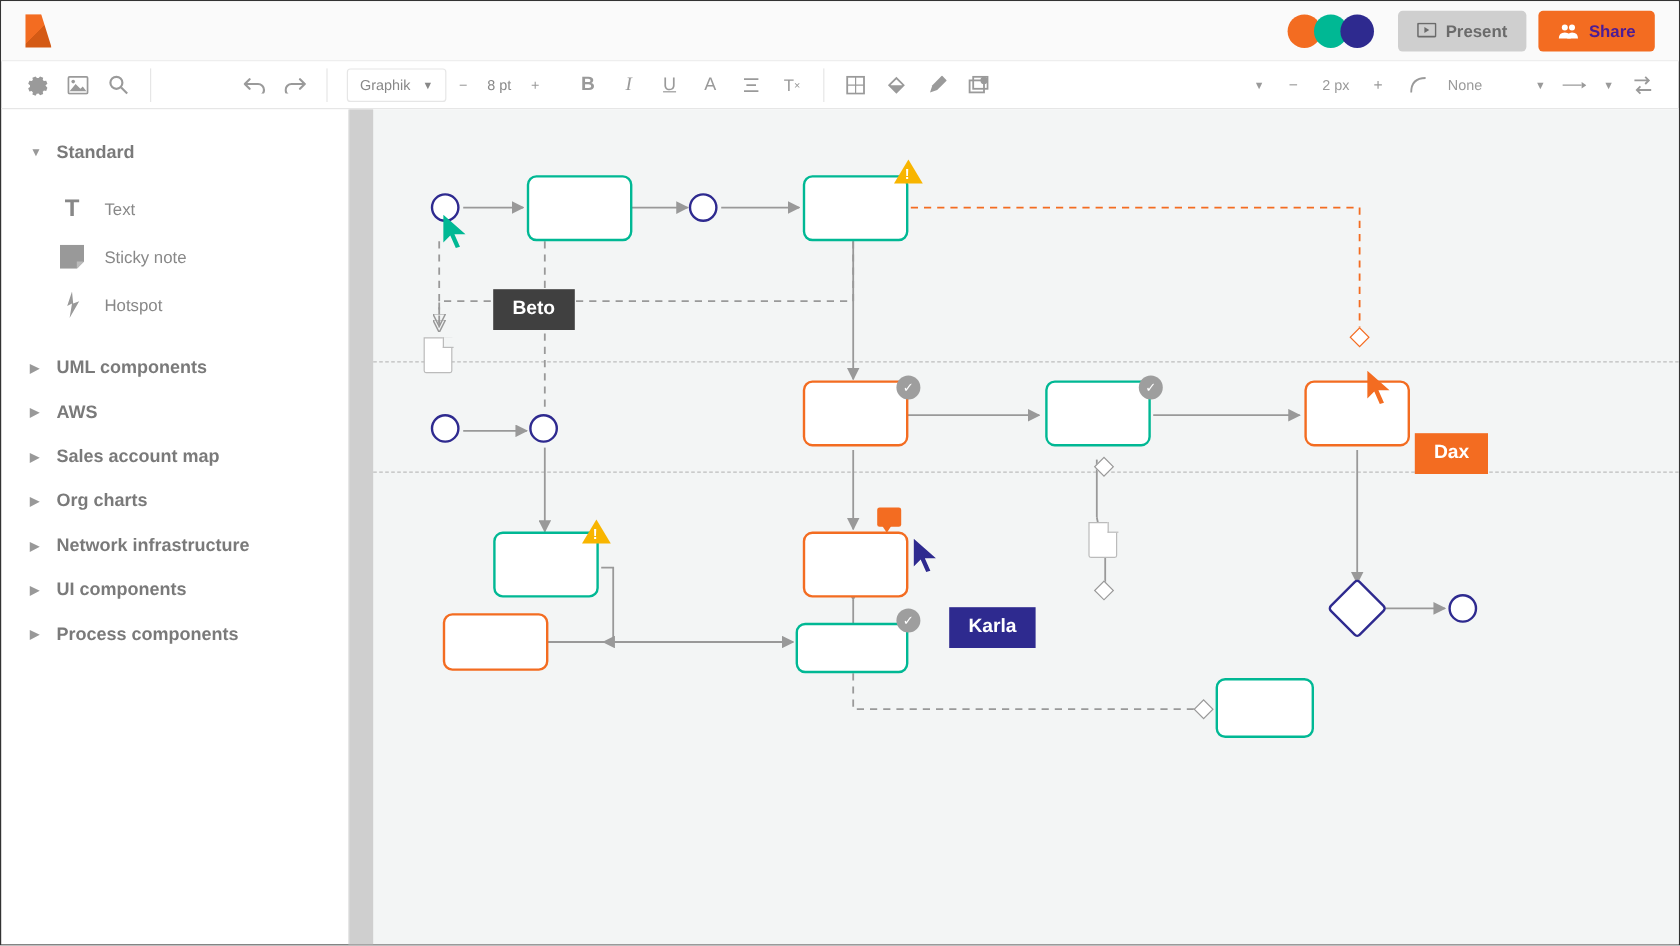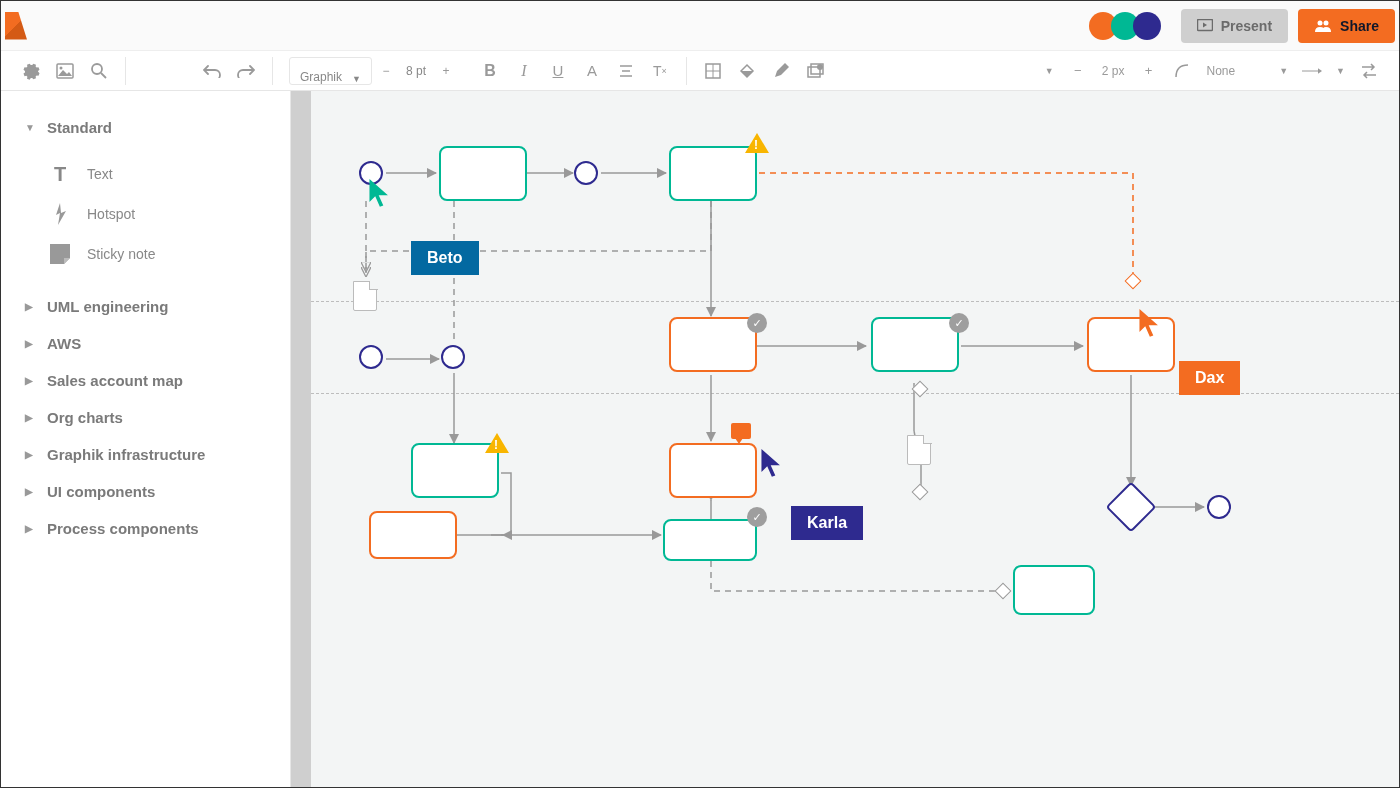--- a/index.html
+++ b/index.html
@@ -1,29 +1,29 @@
 <!DOCTYPE html>
 <html><head>
 <meta charset="utf-8">
 <style>
 * { box-sizing: border-box; margin: 0; padding: 0; }
 body { font-family: -apple-system, BlinkMacSystemFont, "Segoe UI", Arial, sans-serif; background: #fff; overflow: hidden; }
 .app { width: 1400px; height: 788px; display: flex; flex-direction: column; background: #fff; border: 1px solid #333; }
-.topbar { height: 50px; display: flex; align-items: center; padding: 0 4px; background: #fafafa; border-bottom: 1px solid #eee; }
+.topbar { height: 50px; display: flex; align-items: center; padding: 0 20px; background: #fafafa; border-bottom: 1px solid #eee; }
 .logo { width: 22px; height: 28px; background: linear-gradient(135deg, #f36c21 50%, #d45a15 50%); clip-path: polygon(0 0, 60% 0, 100% 100%, 0 100%); margin-right: auto; }
 .avatars { display: flex; align-items: center; margin-right: 20px; }
 .avatar { width: 28px; height: 28px; border-radius: 50%; margin-left: -6px; }
 .btn { display: inline-flex; align-items: center; gap: 8px; height: 34px; padding: 0 16px; border-radius: 4px; font-size: 14px; font-weight: 600; cursor: pointer; border: none; }
 .btn-present { background: #cfcfcf; color: #6b6b6b; margin-right: 10px; }
-.btn-share { background: #f36c21; color: #0f172a; }
+.btn-share { background: #f36c21; color: #4c1d95; }
 .toolbar { height: 40px; display: flex; align-items: center; padding: 0 20px; border-bottom: 1px solid #e6e6e6; gap: 4px; color: #9a9a9a; font-size: 13px; }
 .tool-ic { width: 20px; height: 20px; display: inline-flex; align-items: center; justify-content: center; cursor: pointer; color: #9a9a9a; }
 .tool-sep { width: 1px; height: 28px; background: #e6e6e6; margin: 0 12px; }
 .tool-group { display: flex; align-items: center; gap: 14px; }
-.font-box { display: flex; align-items: flex-end; gap: 10px; padding: 0 10px; height: 28px; border: 1px solid #e6e6e6; border-radius: 3px; font-size: 12px; color: #888; }
+.font-box { display: flex; align-items: center; gap: 10px; padding: 0 10px; height: 28px; border: 1px solid #e6e6e6; border-radius: 3px; font-size: 12px; color: #888; }
 .num-box { display: flex; align-items: center; gap: 10px; font-size: 12px; color: #888; }
 .main { flex: 1; display: flex; overflow: hidden; }
 .sidebar { width: 290px; border-right: 1px solid #e6e6e6; padding: 18px 0; overflow-y: auto; }
 .cat { display: flex; align-items: center; gap: 12px; padding: 10px 24px; font-size: 15px; font-weight: 600; color: #7a7a7a; cursor: pointer; }
 .cat .arrow { font-size: 10px; color: #999; width: 10px; }
 .shapes { padding: 8px 0 14px 0; }
 .shape-item { display: flex; align-items: center; gap: 16px; padding: 9px 24px 9px 48px; font-size: 14px; color: #888; cursor: pointer; }
 .shape-icon { width: 22px; height: 22px; display: flex; align-items: center; justify-content: center; color: #999; }
 .canvas-wrap { flex: 1; position: relative; background: #f3f5f5; }
 .ruler { position: absolute; left: 0; top: 0; width: 20px; height: 100%; background: #cfcfcf; }
@@ -198,55 +198,55 @@
         <span class="arrow">▼</span>
         <span>Standard</span>
       </div>
       <div class="shapes">
         <div class="shape-item">
           <span class="shape-icon" style="font-weight:700;font-size:20px;color:#888">T</span>
           <span>Text</span>
         </div>
         <div class="shape-item">
           <span class="shape-icon">
-              <svg width="16" height="22">
-                <path d="M8 0 L4 12 L8 10 L6 22 L14 8 L9 10 Z" fill="#999"></path>
-              </svg>
-            </span>
-          <span>Hotspot</span>
-        </div>
-        <div class="shape-item">
-          <span class="shape-icon">
               <svg width="20" height="20">
                 <path d="M0 0 H20 V14 L14 20 H0 Z" fill="#999"></path>
                 <path d="M14 20 L14 14 L20 14 Z" fill="#bbb"></path>
               </svg>
             </span>
           <span>Sticky note</span>
         </div>
+        <div class="shape-item">
+          <span class="shape-icon">
+              <svg width="16" height="22">
+                <path d="M8 0 L4 12 L8 10 L6 22 L14 8 L9 10 Z" fill="#999"></path>
+              </svg>
+            </span>
+          <span>Hotspot</span>
+        </div>
       </div>
       <div class="cat">
           <span class="arrow">▶</span>
-          <span>UML engineering</span>
+          <span>UML components</span>
         </div>
       <div class="cat">
           <span class="arrow">▶</span>
           <span>AWS</span>
         </div>
       <div class="cat">
           <span class="arrow">▶</span>
           <span>Sales account map</span>
         </div>
       <div class="cat">
           <span class="arrow">▶</span>
           <span>Org charts</span>
         </div>
       <div class="cat">
           <span class="arrow">▶</span>
-          <span>Graphik infrastructure</span>
+          <span>Network infrastructure</span>
         </div>
       <div class="cat">
           <span class="arrow">▶</span>
           <span>UI components</span>
         </div>
       <div class="cat">
           <span class="arrow">▶</span>
           <span>Process components</span>
         </div>
     </div>
@@ -332,21 +332,21 @@
 
         <div class="diamond small" style="left:686px;top:494px"></div>
         <div class="node teal" style="left:702px;top:474px;width:82px;height:50px"></div>
 
         <div class="diamond" style="left:802px;top:398px"></div>
         <div class="circle indigo" style="left:896px;top:404px"></div>
 
         <svg class="cursor" style="left:58px;top:88px" width="30" height="36" viewBox="0 0 20 26">
             <path d="M0 0 L0 20 L5 15 L9 24 L12 23 L8 14 L16 14 Z" fill="#00b894"></path>
           </svg>
-        <div class="user-tag" style="left:100px;top:150px;background:#0369a1"><span>Beto</span></div>
+        <div class="user-tag" style="left:100px;top:150px;background:#404040"><span>Beto</span></div>
 
         <svg class="cursor" style="left:450px;top:358px" width="30" height="36" viewBox="0 0 20 26">
             <path d="M0 0 L0 20 L5 15 L9 24 L12 23 L8 14 L16 14 Z" fill="#2e2a8f"></path>
           </svg>
         <div class="user-tag" style="left:480px;top:415px;background:#2e2a8f"><span>Karla</span></div>
 
         <svg class="cursor" style="left:828px;top:218px" width="30" height="36" viewBox="0 0 20 26">
             <path d="M0 0 L0 20 L5 15 L9 24 L12 23 L8 14 L16 14 Z" fill="#f36c21"></path>
           </svg>
         <div class="user-tag" style="left:868px;top:270px;background:#f36c21"><span>Dax</span></div>

